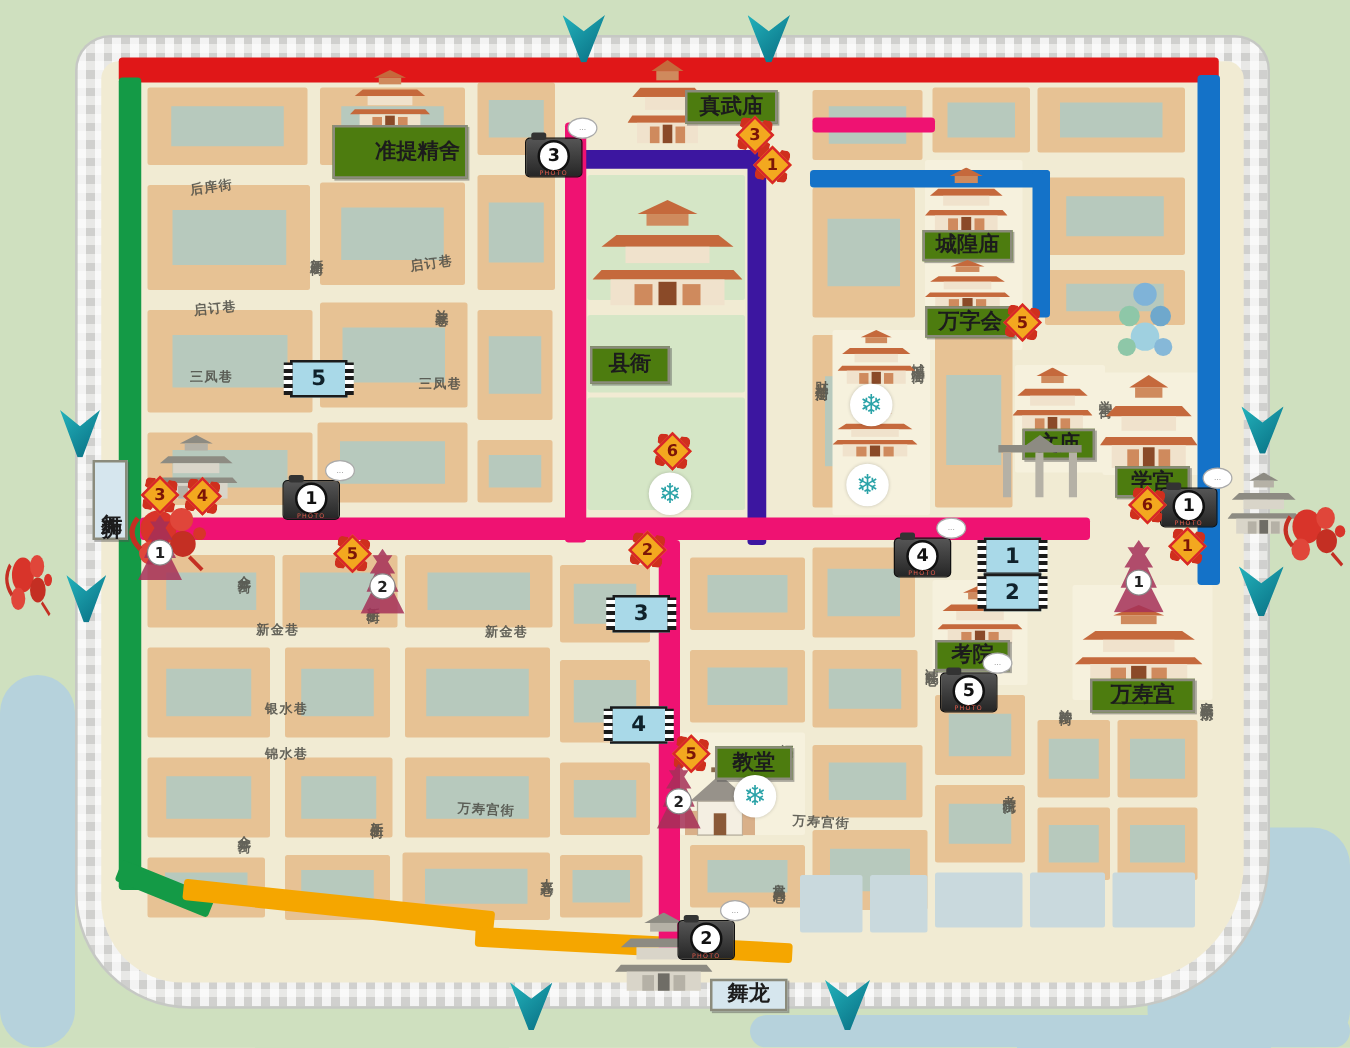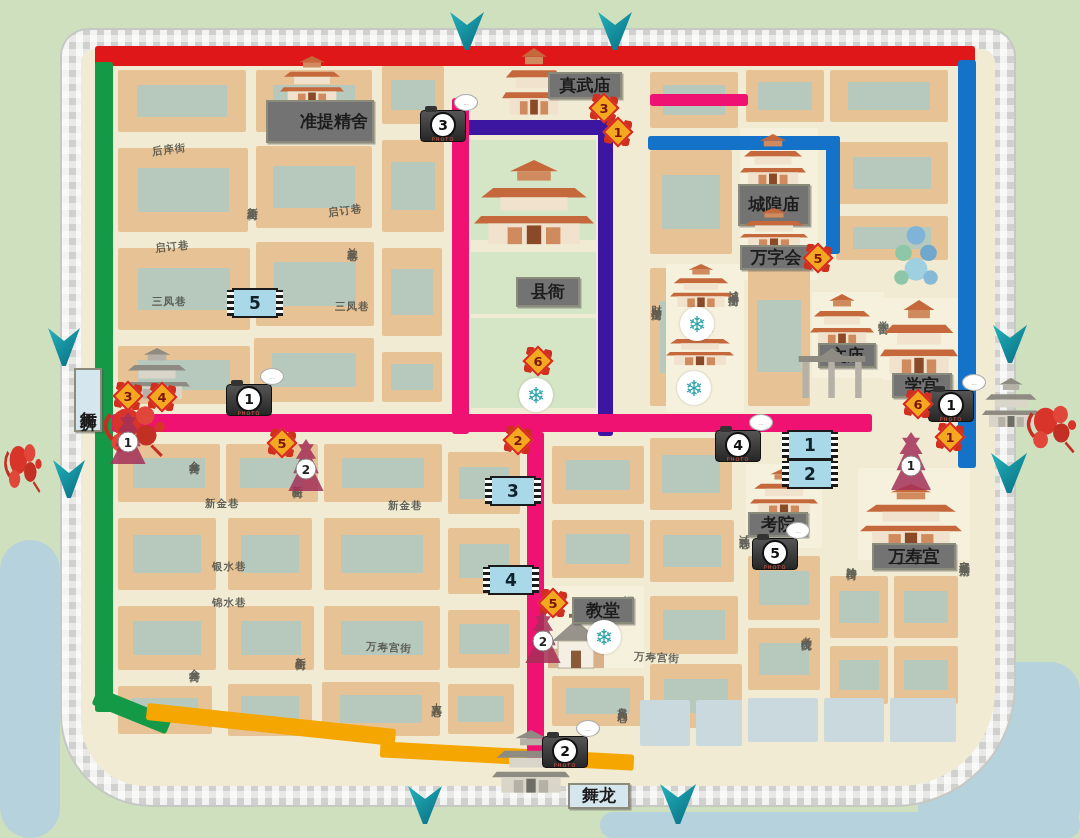--- a/index.html
+++ b/index.html
@@ -11,21 +11,21 @@
     background-image:repeating-linear-gradient(90deg,rgba(255,255,255,.75) 0 7px,rgba(0,0,0,0) 7px 14px),
                      repeating-linear-gradient(0deg,#d0d0ce 0 7px,#e8e8e6 7px 14px);
     border-radius:26px 26px 120px 90px;box-shadow:0 0 0 2px #c6c8c4;}
   .city{background:#f1ebd3;border-radius:14px 14px 95px 65px;}
   .blk{position:absolute;}
   .blk .roof{position:absolute;background:#b7c9bd;}
   .street{position:absolute;color:#4c4c45;font-size:10.5px;font-weight:bold;white-space:nowrap;
     letter-spacing:1px;opacity:.85;}
   .street.v{writing-mode:vertical-rl;letter-spacing:2px;}
   .route{position:absolute;border-radius:3px;}
-  .plabel{position:absolute;background:#737373;border:2px solid #8b8b7c;color:#1c1c1c;
+  .plabel{position:absolute;background:#4d7c0f;border:2px solid #8b8b7c;color:#1c1c1c;
     font-weight:bold;font-size:17px;line-height:1.05;display:flex;align-items:center;justify-content:center;
     box-shadow:1.5px 1.5px 0 rgba(80,80,80,.45);white-space:nowrap;padding:1px 4px;box-sizing:border-box;}
   .plabel.vert{writing-mode:vertical-rl;letter-spacing:3px;background:#d6e6ee;}
   .plabel.blue{background:#d6e6ee;}
   .bldg{position:absolute;}
   .arrow{position:absolute;background:linear-gradient(135deg,#23b3bc,#076b80);
     clip-path:polygon(0 0,50% 34%,100% 0,56% 100%,44% 100%);}
   .cam{position:absolute;width:44px;height:30px;background:linear-gradient(#555,#262626);
     border-radius:4px;border:1px solid #111;}
   .cam .lens{position:absolute;left:50%;top:50%;transform:translate(-50%,-54%);width:22px;height:22px;
@@ -296,21 +296,21 @@
         <polygon points="50,0 70,12 30,12" fill="#c5693c"></polygon>
         <rect x="36" y="12" width="28" height="10" fill="#cf8a5d"></rect>
         <polygon points="16,30 84,30 94,40 6,40" fill="#c5693c"></polygon>
         <rect x="22" y="40" width="56" height="14" fill="#f0e2cc"></rect>
         <polygon points="6,60 94,60 100,68 0,68" fill="#c5693c"></polygon>
         <rect x="12" y="68" width="76" height="22" fill="#f0e2cc"></rect>
         <rect x="28" y="72" width="12" height="18" fill="#cf8a5d"></rect>
         <rect x="60" y="72" width="12" height="18" fill="#cf8a5d"></rect>
         <rect x="44" y="70" width="12" height="20" fill="#8a4a28"></rect>
       </svg></div>
-    <div class="plabel" style="left: 738px; top: 184px; min-width: 72px; height: 42px;">城隍庙</div>
+    <div class="plabel" style="left: 738px; top: 184px; min-width: 72px; height: 25px;">城隍庙</div>
     <div class="bldg" style="left: 740px; top: 208px; width: 68px; height: 40px;"><svg viewBox="0 0 100 92" width="100%" height="100%" preserveAspectRatio="none">
         <polygon points="50,0 70,12 30,12" fill="#c5693c"></polygon>
         <rect x="36" y="12" width="28" height="10" fill="#cf8a5d"></rect>
         <polygon points="16,30 84,30 94,40 6,40" fill="#c5693c"></polygon>
         <rect x="22" y="40" width="56" height="14" fill="#f0e2cc"></rect>
         <polygon points="6,60 94,60 100,68 0,68" fill="#c5693c"></polygon>
         <rect x="12" y="68" width="76" height="22" fill="#f0e2cc"></rect>
         <rect x="28" y="72" width="12" height="18" fill="#cf8a5d"></rect>
         <rect x="60" y="72" width="12" height="18" fill="#cf8a5d"></rect>
         <rect x="44" y="70" width="12" height="20" fill="#8a4a28"></rect>
@@ -320,21 +320,21 @@
         <polygon points="50,0 70,12 30,12" fill="#c5693c"></polygon>
         <rect x="36" y="12" width="28" height="10" fill="#cf8a5d"></rect>
         <polygon points="16,30 84,30 94,40 6,40" fill="#c5693c"></polygon>
         <rect x="22" y="40" width="56" height="14" fill="#f0e2cc"></rect>
         <polygon points="6,60 94,60 100,68 0,68" fill="#c5693c"></polygon>
         <rect x="12" y="68" width="76" height="22" fill="#f0e2cc"></rect>
         <rect x="28" y="72" width="12" height="18" fill="#cf8a5d"></rect>
         <rect x="60" y="72" width="12" height="18" fill="#cf8a5d"></rect>
         <rect x="44" y="70" width="12" height="20" fill="#8a4a28"></rect>
       </svg></div>
-    <div class="plabel" style="left: 516px; top: 277px; min-width: 64px; height: 30px;">县衙</div>
+    <div class="plabel" style="left: 472px; top: 277px; min-width: 64px; height: 30px;">县衙</div>
     <div class="bldg" style="left: 810px; top: 294px; width: 64px; height: 52px;"><svg viewBox="0 0 100 92" width="100%" height="100%" preserveAspectRatio="none">
         <polygon points="50,0 70,12 30,12" fill="#c5693c"></polygon>
         <rect x="36" y="12" width="28" height="10" fill="#cf8a5d"></rect>
         <polygon points="16,30 84,30 94,40 6,40" fill="#c5693c"></polygon>
         <rect x="22" y="40" width="56" height="14" fill="#f0e2cc"></rect>
         <polygon points="6,60 94,60 100,68 0,68" fill="#c5693c"></polygon>
         <rect x="12" y="68" width="76" height="22" fill="#f0e2cc"></rect>
         <rect x="28" y="72" width="12" height="18" fill="#cf8a5d"></rect>
         <rect x="60" y="72" width="12" height="18" fill="#cf8a5d"></rect>
         <rect x="44" y="70" width="12" height="20" fill="#8a4a28"></rect>

